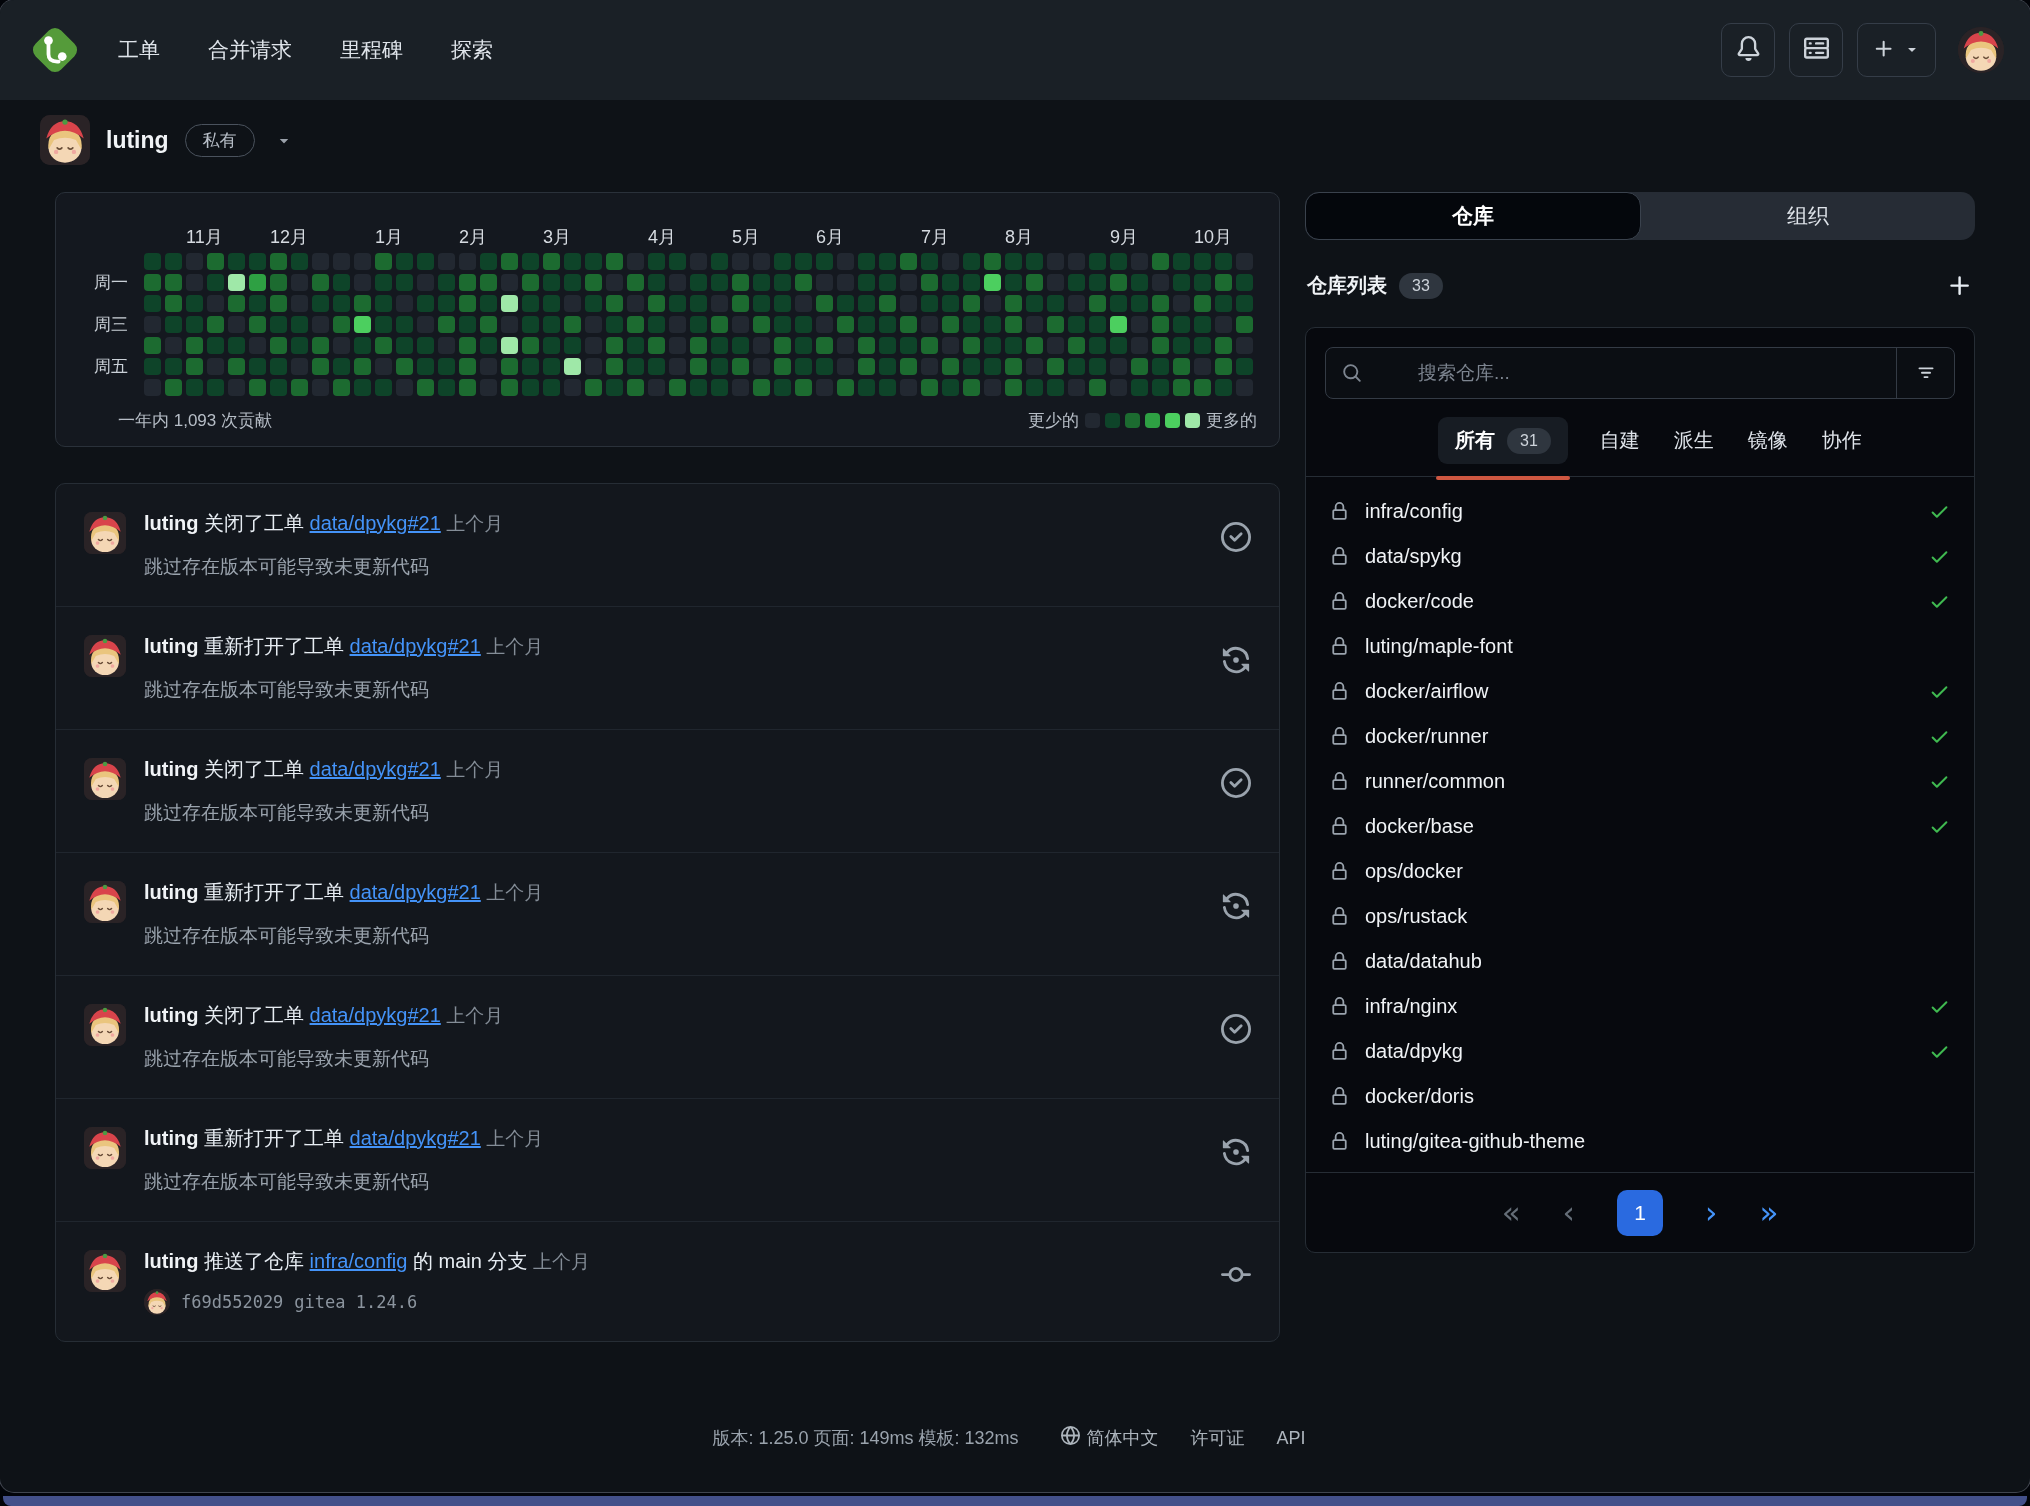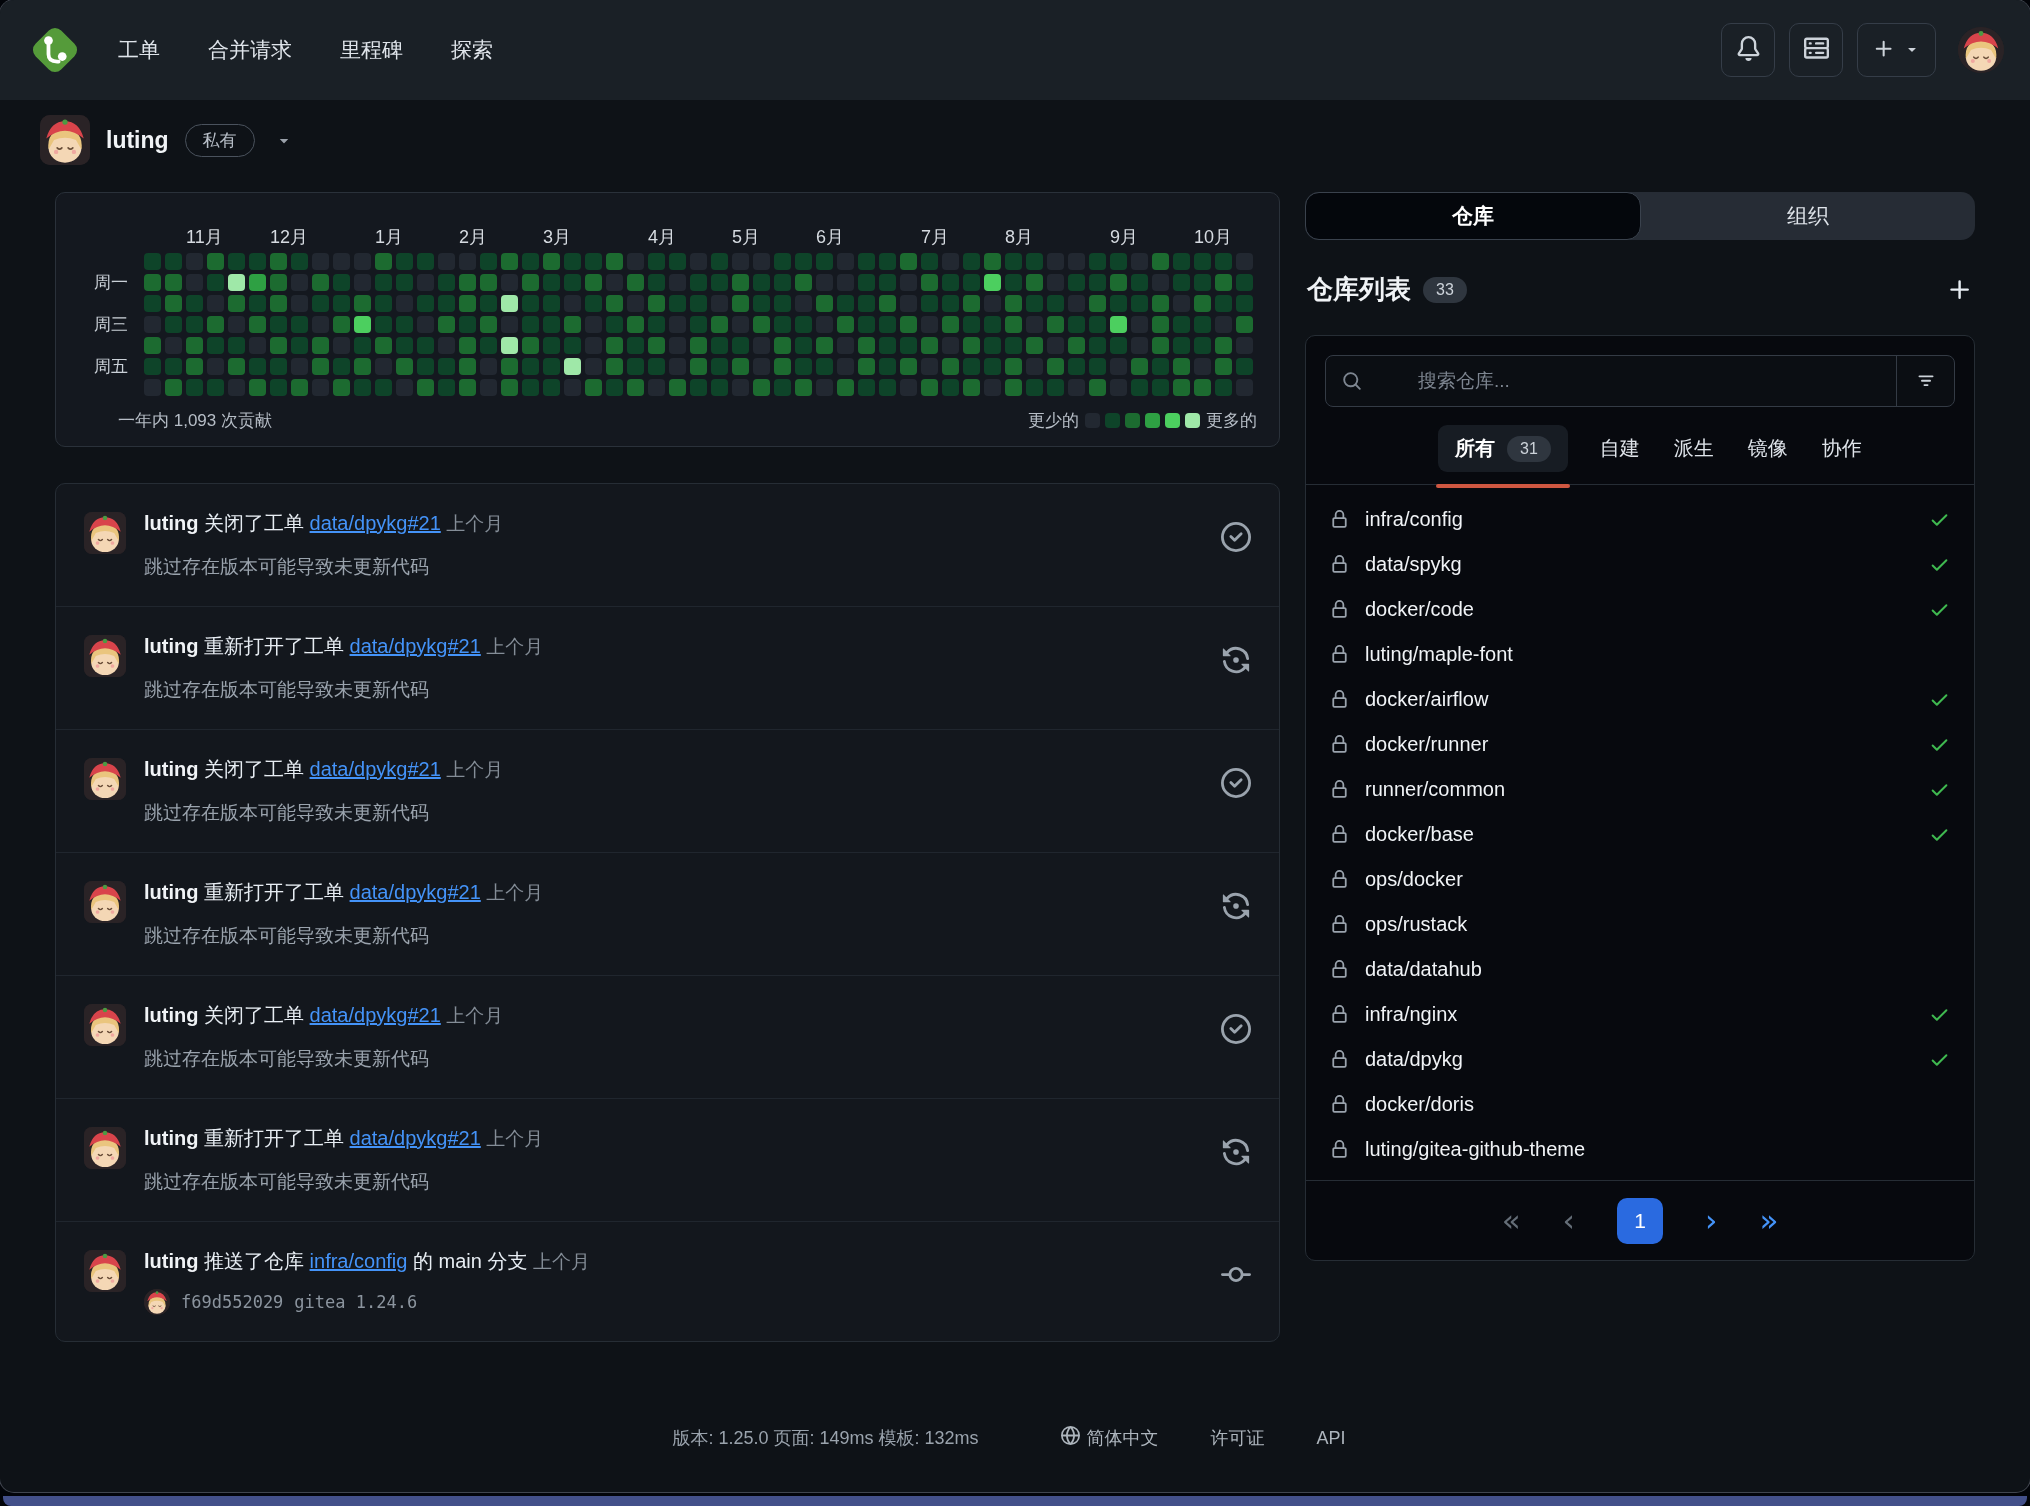--- a/index.html
+++ b/index.html
@@ -65,21 +65,21 @@
   .mini-avatar { width:26px; height:26px; border-radius:50%; }
   .commit-hash,.commit-meta { font-family:"DejaVu Sans Mono","Liberation Mono",monospace; font-size:17px; color:#8b949e; }
   .commit-hash { cursor:pointer; }
   .feed-icon { color:#9aa3ad; margin-left:16px; margin-top:12px; display:flex; }
 
   
   .switcher { display:flex; background:#262c35; border-radius:14px; height:48px; }
   .switch-tab { flex:1; display:flex; align-items:center; justify-content:center; font-size:21px; color:#dfe4ea; cursor:pointer; }
   .switch-tab.active { background:#04070c; border:1px solid #3a424d; border-radius:14px; font-weight:bold; color:#ffffff; }
   .list-header { display:flex; align-items:center; margin-top:32px; padding:0 2px; }
-  .list-title { font-size:26px; font-weight:bold; color:#f0f3f6; }
+  .list-title { font-size:20px; font-weight:bold; color:#f0f3f6; }
   .count-pill { background:#2f363f; color:#cdd3da; border-radius:20px; padding:4px 13px; font-size:16px; margin-left:12px; }
   .add-btn { margin-left:auto; color:#e7edf3; cursor:pointer; display:flex; }
 
   .repo-card { margin-top:28px; border:1px solid #262d35; border-radius:10px; background:#07090e; overflow:hidden; }
   .search-row { display:flex; padding:19px 19px 14px; }
   .search-box { flex:1; display:flex; align-items:center; border:1px solid #343b45; border-radius:8px; background:#0b0e13; height:52px;gap:44px; }
   .search-icon { color:#7d8590; margin:0 12px 0 16px; display:flex; }
   .search-input { flex:1; background:transparent; border:none; outline:none; color:#e7edf3; font-size:19px; }
   .search-input::placeholder { color:#7d8590; }
   .filter-btn { width:58px; align-self:stretch; display:flex; align-items:center; justify-content:center; border-left:1px solid #343b45; color:#cdd3da; cursor:pointer; }
@@ -94,21 +94,21 @@
   .repo-lock { color:#9aa3ad; display:flex; flex:none; }
   .repo-name { font-size:20px; color:#f0f3f6; }
   .repo-check { margin-left:auto; color:#3fb950; display:flex; }
 
   .pagination { border-top:1px solid #262d35; height:80px; display:flex; align-items:center; justify-content:center; gap:42px; }
   .page-arrow { font-size:31px; color:#4493f8; cursor:pointer; line-height:1; font-family:"DejaVu Sans",sans-serif; }
   .page-arrow.disabled { color:#646d77; cursor:default; }
   .page-current { width:46px; height:46px; background:#2a6ae0; color:#fff; border-radius:10px; display:flex; align-items:center; justify-content:center; font-size:21px; cursor:pointer; }
 
   
-  .footer { display:flex; justify-content:center; align-items:center; gap:28px; margin:30px 0 42px; font-size:18px; color:#9aa3ad; flex:none; }
+  .footer { display:flex; justify-content:center; align-items:center; gap:8px; margin:30px 0 42px; font-size:18px; color:#9aa3ad; flex:none; }
   .footer .sep { width:14px; }
   .footer-link { color:#adb5bd; cursor:pointer; display:flex; align-items:center; gap:7px; margin:0 12px; }
 </style>
 </head>
 <body>
 
 <div class="window">
 
   <header class="navbar">
     <div class="logo">

